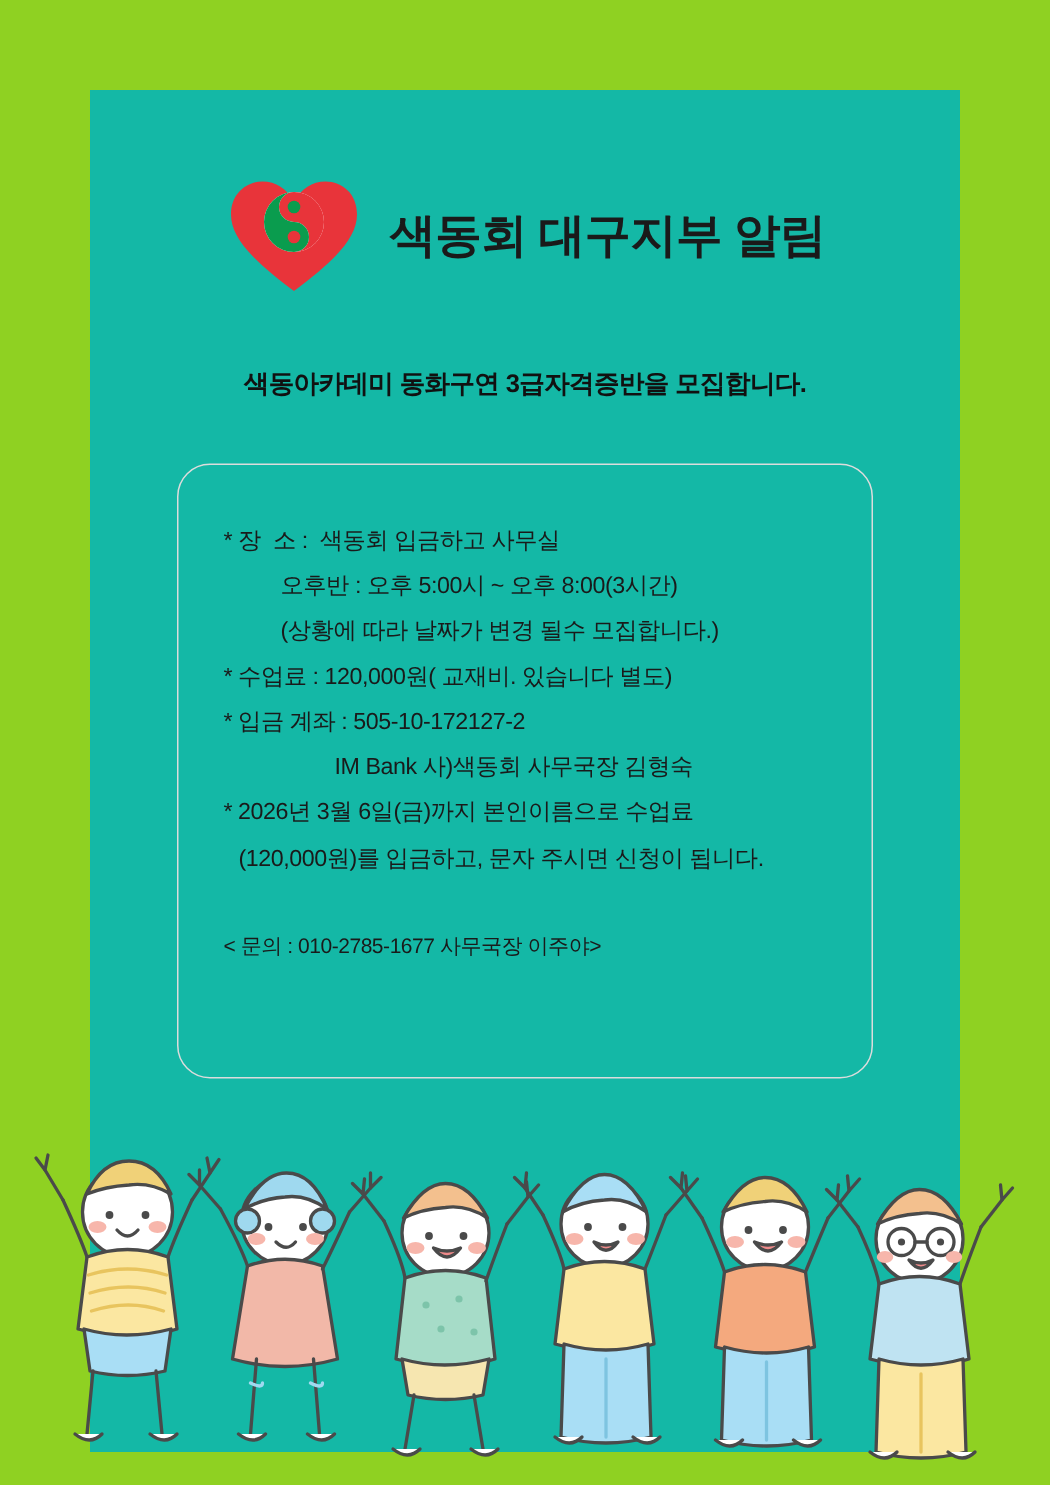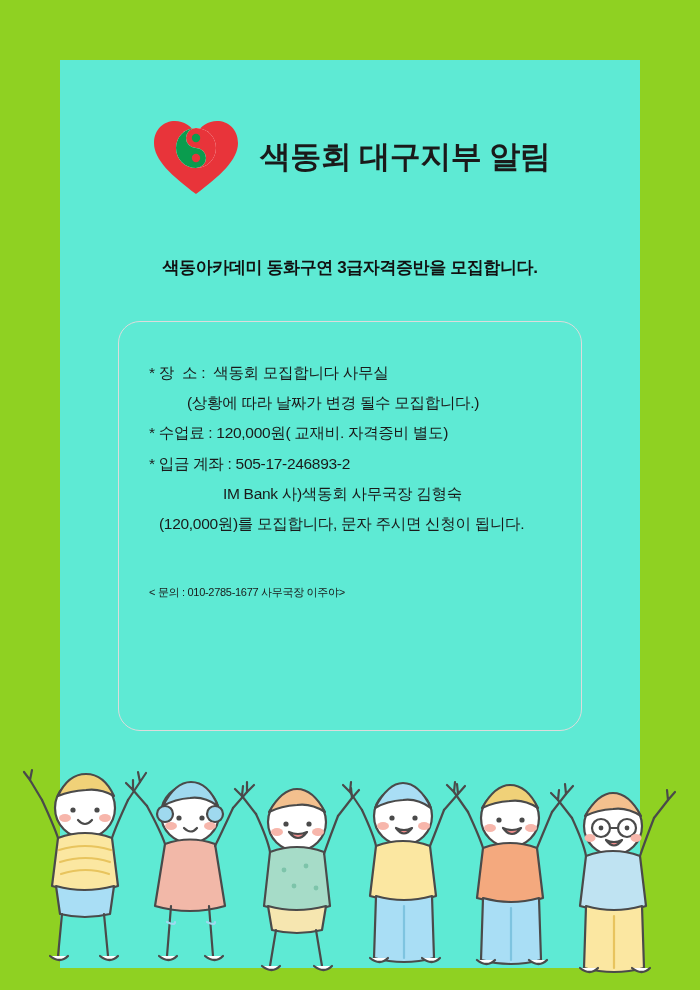--- a/index.html
+++ b/index.html
@@ -15,21 +15,21 @@
     position: relative;
   }
 
   
   .poster {
     position: absolute;
     left: 60px;
     top: 60px;
     width: 580px;
     height: 908px;
-    background: #5eead4;
+    background: #14b8a6;
     overflow: hidden;
   }
 
   
   .header {
     display: flex;
     align-items: center;
     justify-content: center;
     gap: 18px;
     margin-top: 58px;
@@ -42,21 +42,21 @@
   .org-title {
     font-size: 31px;
     font-weight: bold;
     color: #1a1a1a;
     letter-spacing: -0.5px;
     white-space: nowrap;
   }
 
   .subtitle {
     text-align: center;
-    margin-top: 60px;
+    margin-top: 48px;
     font-size: 17px;
     font-weight: bold;
     color: #111;
     letter-spacing: -0.4px;
   }
 
   
   .info-card {
     margin: 42px 58px 0 58px;
     border: 1px solid #dcdcdc;
@@ -69,24 +69,24 @@
     font-size: 15.5px;
     color: #1a1a1a;
     line-height: 1.95;
     letter-spacing: -0.3px;
     white-space: pre;
   }
   .info-line.indent-1 { padding-left: 38px; }
   .info-line.indent-2 { padding-left: 74px; }
   .info-line.indent-sm { padding-left: 10px; }
   .contact-line {
-    font-size: 11px;
+    font-size: 14px;
     color: #1a1a1a;
     letter-spacing: -0.3px;
-    margin-top: 46px;
+    margin-top: 34px;
   }
 
   
   .kids {
     position: absolute;
     left: 0;
     bottom: 0;
     width: 700px;
     height: 230px;
   }
@@ -106,26 +106,28 @@
         <circle cx="46" cy="20" r="4.2" fill="#0a9c4e"></circle>
         <circle cx="46" cy="40" r="4.2" fill="#e8343a"></circle>
       </svg>
     </span>
     <span class="org-title">색동회 대구지부 알림</span>
   </div>
 
   <div class="subtitle">색동아카데미 동화구연 3급자격증반을 모집합니다.</div>
 
   <div class="info-card">
-    <div class="info-line">* 장  소 :  색동회 모집합니다 사무실</div>
+    <div class="info-line">* 장  소 :  색동회 입금하고 사무실</div>
+    <div class="info-line indent-1">오후반 : 오후 5:00시 ~ 오후 8:00(3시간)</div>
     <div class="info-line indent-1">(상황에 따라 날짜가 변경 될수 모집합니다.)</div>
-    <div class="info-line">* 수업료 : 120,000원( 교재비. 자격증비 별도)</div>
-    <div class="info-line">* 입금 계좌 : 505-17-246893-2</div>
+    <div class="info-line">* 수업료 : 120,000원( 교재비. 있습니다 별도)</div>
+    <div class="info-line">* 입금 계좌 : 505-10-172127-2</div>
     <div class="info-line indent-2">IM Bank 사)색동회 사무국장 김형숙</div>
-    <div class="info-line indent-sm">(120,000원)를 모집합니다, 문자 주시면 신청이 됩니다.</div>
+    <div class="info-line">* 2026년 3월 6일(금)까지 본인이름으로 수업료</div>
+    <div class="info-line indent-sm">(120,000원)를 입금하고, 문자 주시면 신청이 됩니다.</div>
     <div class="contact-line">&lt; 문의 : 010-2785-1677 사무국장 이주야&gt;</div>
   </div>
 </div>
 
 <div class="kids">
   <svg viewBox="0 0 700 230" width="700" height="230" aria-hidden="true">
     <g stroke="#4a4a4a" stroke-width="2.2" fill="none" stroke-linecap="round" stroke-linejoin="round">
 
       <g>
         <path d="M42 40 L30 20"></path>

